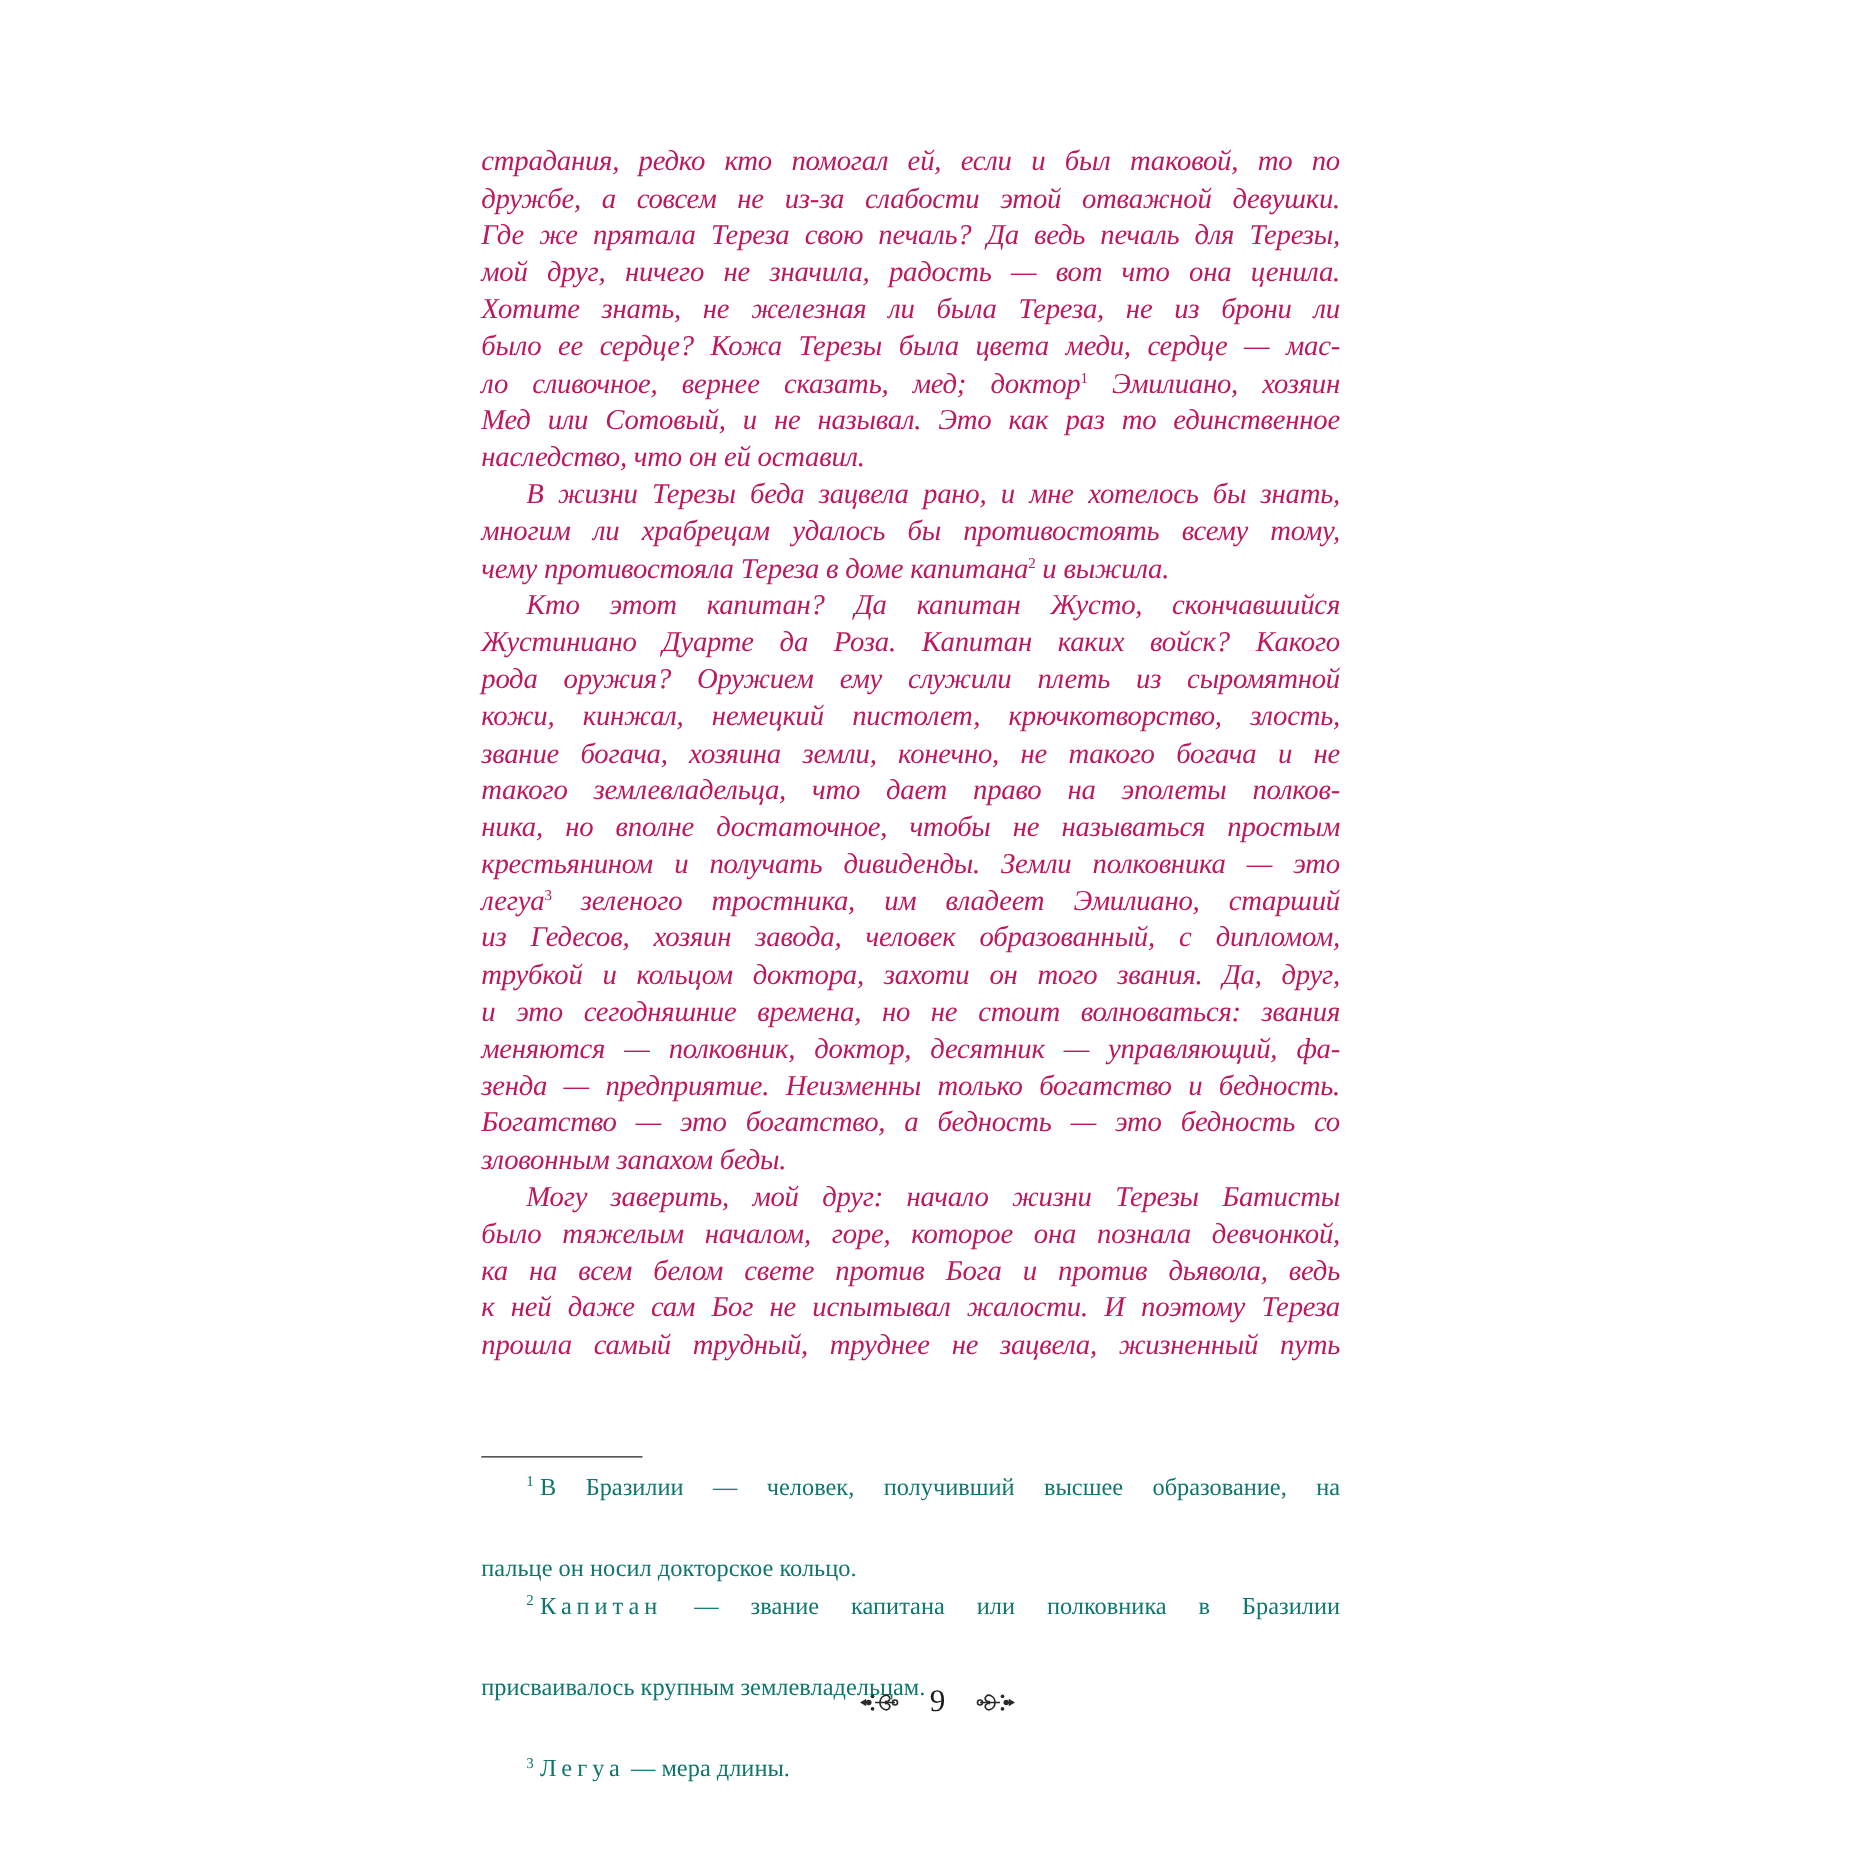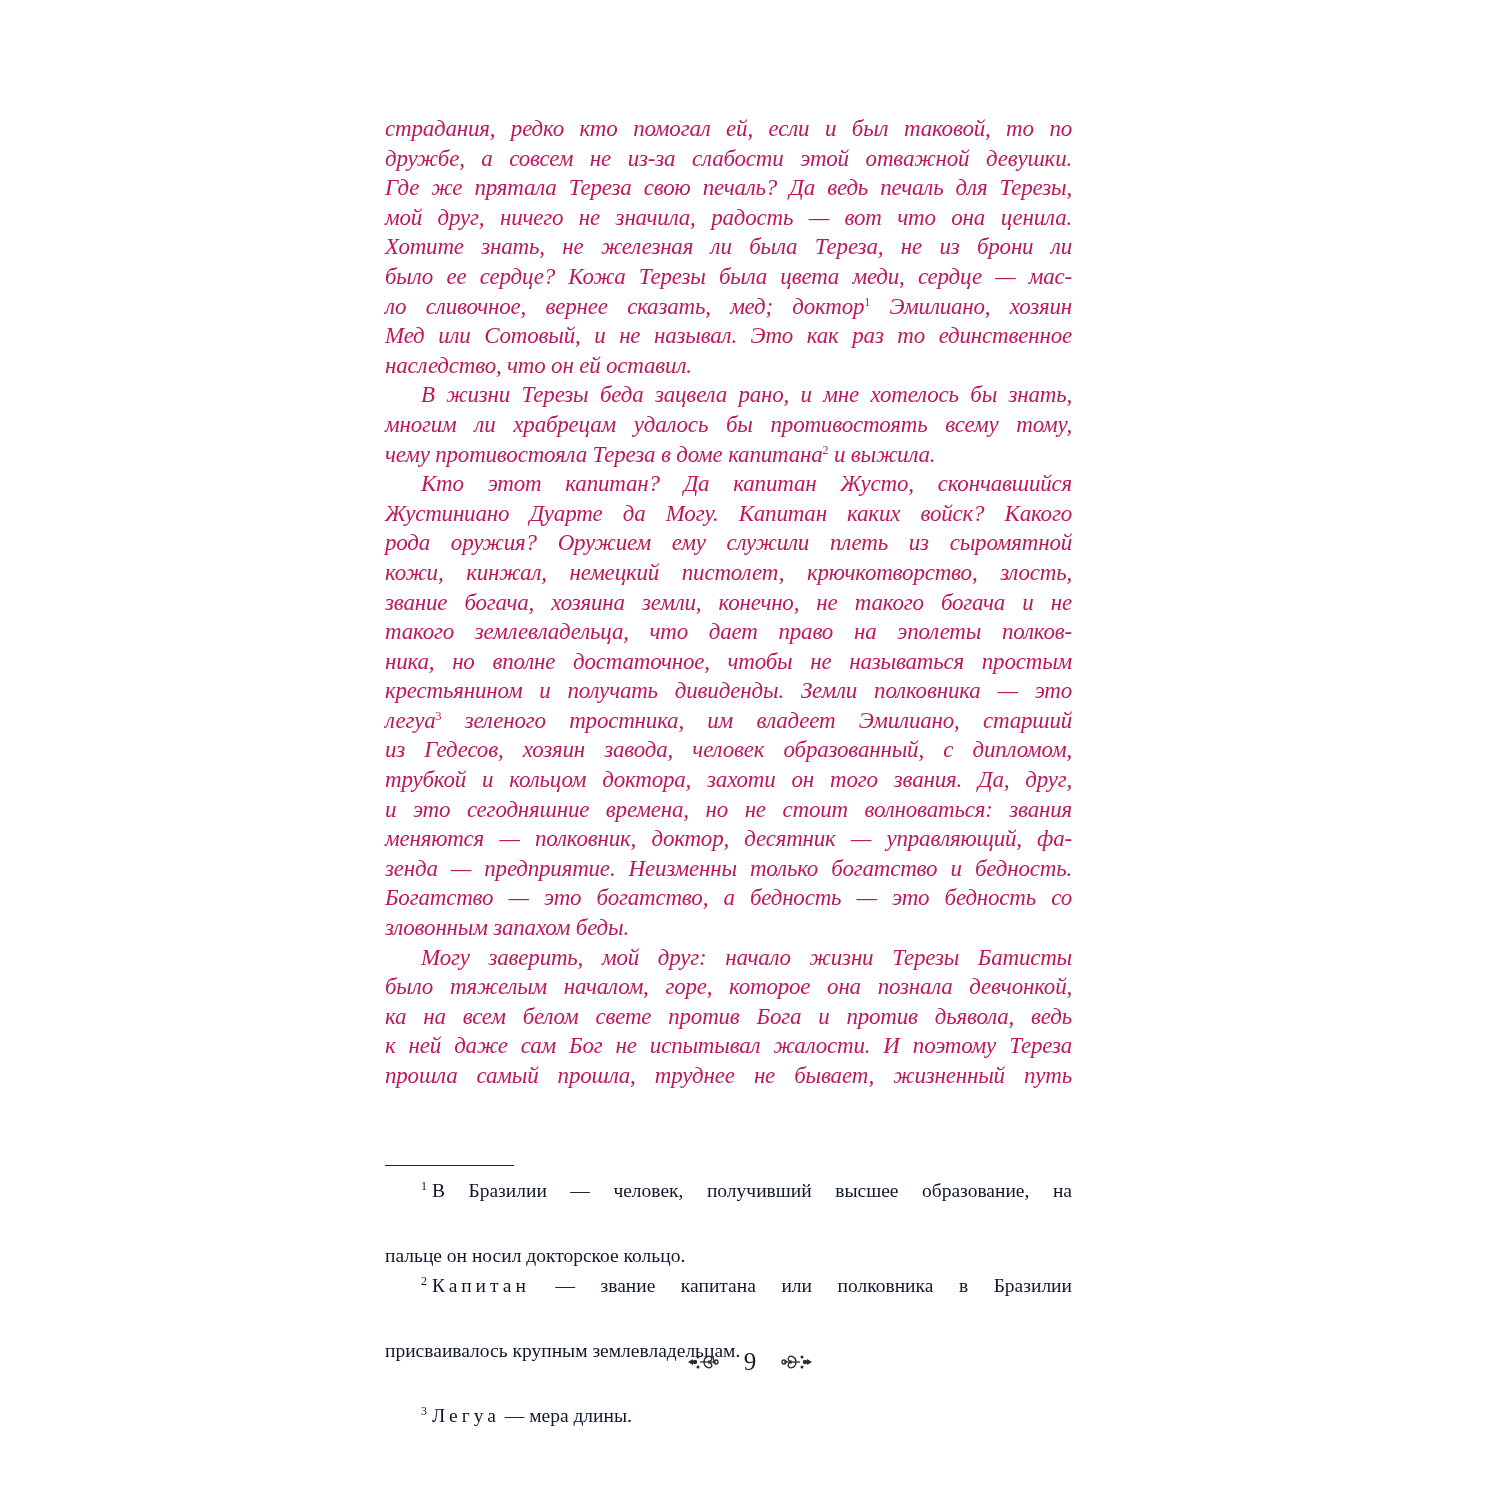--- a/index.html
+++ b/index.html
@@ -56,21 +56,21 @@
       height: 0;
       border-top: 1.6px solid #222;
     }
     .footnotes {
       position: absolute;
       left: 385px;
       top: 1178px;
       width: 687px;
       font-family: "Liberation Serif", "DejaVu Serif", serif;
       font-size: 19.5px;
-      color: #0f172a;
+      color: #0f766e;
     }
     .fn-line {
       height: 26px;
       line-height: 26px;
       white-space: nowrap;
       text-align: justify;
       text-align-last: justify;
     }
     .fn-line.last { text-align-last: left; margin-top: 39px; }
     .fn-line.indent { padding-left: 36px; }
@@ -115,41 +115,41 @@
   <div class="line">было ее сердце? Кожа Терезы была цвета меди, сердце — мас-</div>
   <div class="line"><span>ло сливочное, вернее сказать, мед; доктор</span><sup class="fn">1</sup><span> Эмилиано, хозяин</span></div>
   <div class="line">Мед или Сотовый, и не называл. Это как раз то единственное</div>
   <div class="line last">наследство, что он ей оставил.</div>
 
   <div class="line indent">В жизни Терезы беда зацвела рано, и мне хотелось бы знать,</div>
   <div class="line">многим ли храбрецам удалось бы противостоять всему тому,</div>
   <div class="line last"><span>чему противостояла Тереза в доме капитана</span><sup class="fn">2</sup><span> и выжила.</span></div>
 
   <div class="line indent">Кто этот капитан? Да капитан Жусто, скончавшийся</div>
-  <div class="line">Жустиниано Дуарте да Могу. Капитан каких войск? Какого</div>
+  <div class="line">Жустиниано Дуарте да Роза. Капитан каких войск? Какого</div>
   <div class="line">рода оружия? Оружием ему служили плеть из сыромятной</div>
   <div class="line">кожи, кинжал, немецкий пистолет, крючкотворство, злость,</div>
   <div class="line">звание богача, хозяина земли, конечно, не такого богача и не</div>
   <div class="line">такого землевладельца, что дает право на эполеты полков-</div>
   <div class="line">ника, но вполне достаточное, чтобы не называться простым</div>
   <div class="line">крестьянином и получать дивиденды. Земли полковника — это</div>
   <div class="line"><span>легуа</span><sup class="fn">3</sup><span> зеленого тростника, им владеет Эмилиано, старший</span></div>
   <div class="line">из Гедесов, хозяин завода, человек образованный, с дипломом,</div>
   <div class="line">трубкой и кольцом доктора, захоти он того звания. Да, друг,</div>
   <div class="line">и это сегодняшние времена, но не стоит волноваться: звания</div>
   <div class="line">меняются — полковник, доктор, десятник — управляющий, фа-</div>
   <div class="line">зенда — предприятие. Неизменны только богатство и бедность.</div>
   <div class="line">Богатство — это богатство, а бедность — это бедность со</div>
   <div class="line last">зловонным запахом беды.</div>
 
   <div class="line indent">Могу заверить, мой друг: начало жизни Терезы Батисты</div>
   <div class="line">было тяжелым началом, горе, которое она познала девчонкой,</div>
   <div class="line">ка на всем белом свете против Бога и против дьявола, ведь</div>
   <div class="line">к ней даже сам Бог не испытывал жалости. И поэтому Тереза</div>
-  <div class="line">прошла самый прошла, труднее не бывает, жизненный путь</div>
+  <div class="line">прошла самый трудный, труднее не зацвела, жизненный путь</div>
 </div>
 
 <div class="fn-rule"></div>
 
 <div class="footnotes">
   <div class="footnote">
     <div class="fn-line indent"><span class="fn-num">1</span><span>В Бразилии — человек, получивший высшее образование, на</span></div>
     <div class="fn-line last">пальце он носил докторское кольцо.</div>
   </div>
   <div class="footnote">

